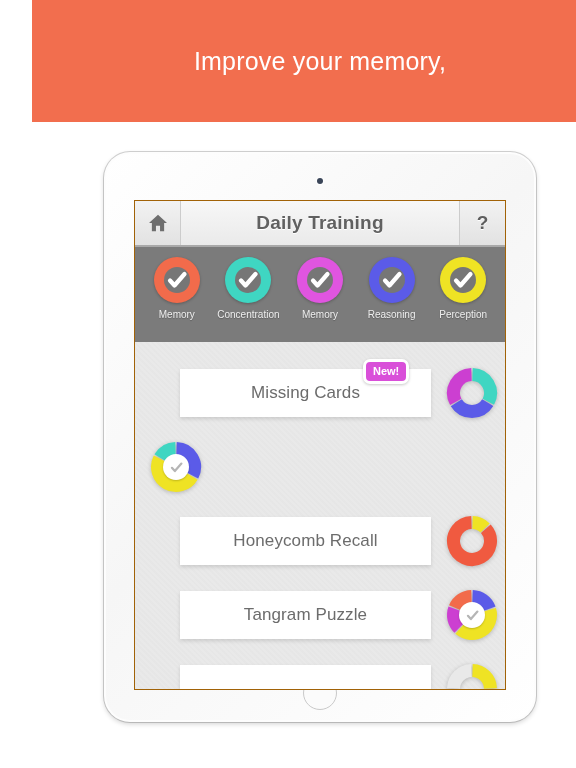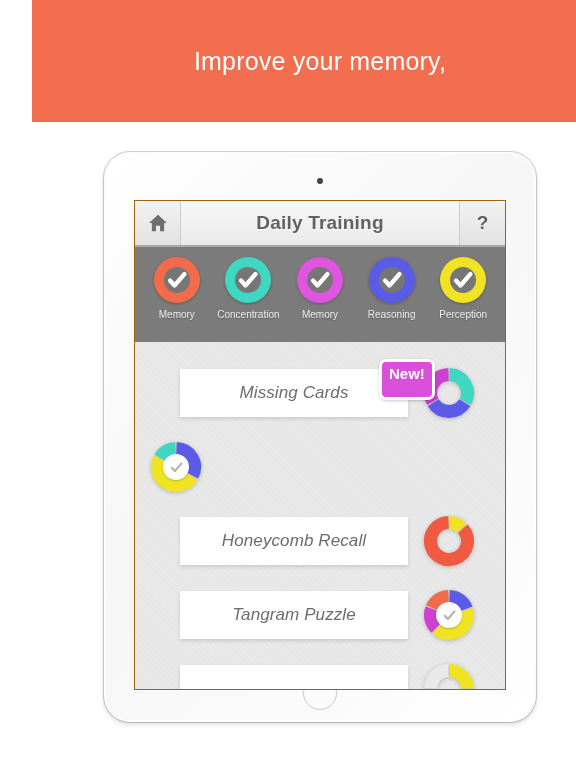--- a/index.html
+++ b/index.html
@@ -184,28 +184,27 @@
     padding-top: 14px;
   }
   .game-row {
     position: relative;
     height: 74px;
     display: flex;
     align-items: center;
   }
   .game-card {
     margin-left: 45px;
-    width: 228px;
+    width: 251px;
     height: 48px;
     background: #ffffff;
     display: flex;
     align-items: center;
     justify-content: center;
     box-shadow: 0 2px 4px rgba(0,0,0,0.13);
-    font-style: italic;
   }
   .game-name {
     font-size: 17px;
     color: #6c6c6c;
     letter-spacing: 0.1px;
     white-space: nowrap;
   }
   .donut-wrap {
     position: relative;
     width: 52px; height: 52px;
@@ -221,27 +220,27 @@
     background: #ffffff;
     box-shadow: 0 1px 2px rgba(0,0,0,0.2);
     display: flex;
     align-items: center;
     justify-content: center;
   }
   .donut-check svg { width: 17px; height: 17px; display: block; }
 
   .new-badge {
     position: absolute;
-    left: 244px;
+    left: 228px;
     top: 3px;
     background: #D94FD9;
     color: #ffffff;
-    font-size: 15px;
+    font-size: 11px;
     font-weight: bold;
-    padding: 3px 7px 15px 7px;
+    padding: 3px 7px 4px 7px;
     border-radius: 7px;
     border: 3px solid #ffffff;
     box-shadow: 0 1px 3px rgba(0,0,0,0.22);
     z-index: 5;
     white-space: nowrap;
   }
 </style>
 </head>
 <body>
 

